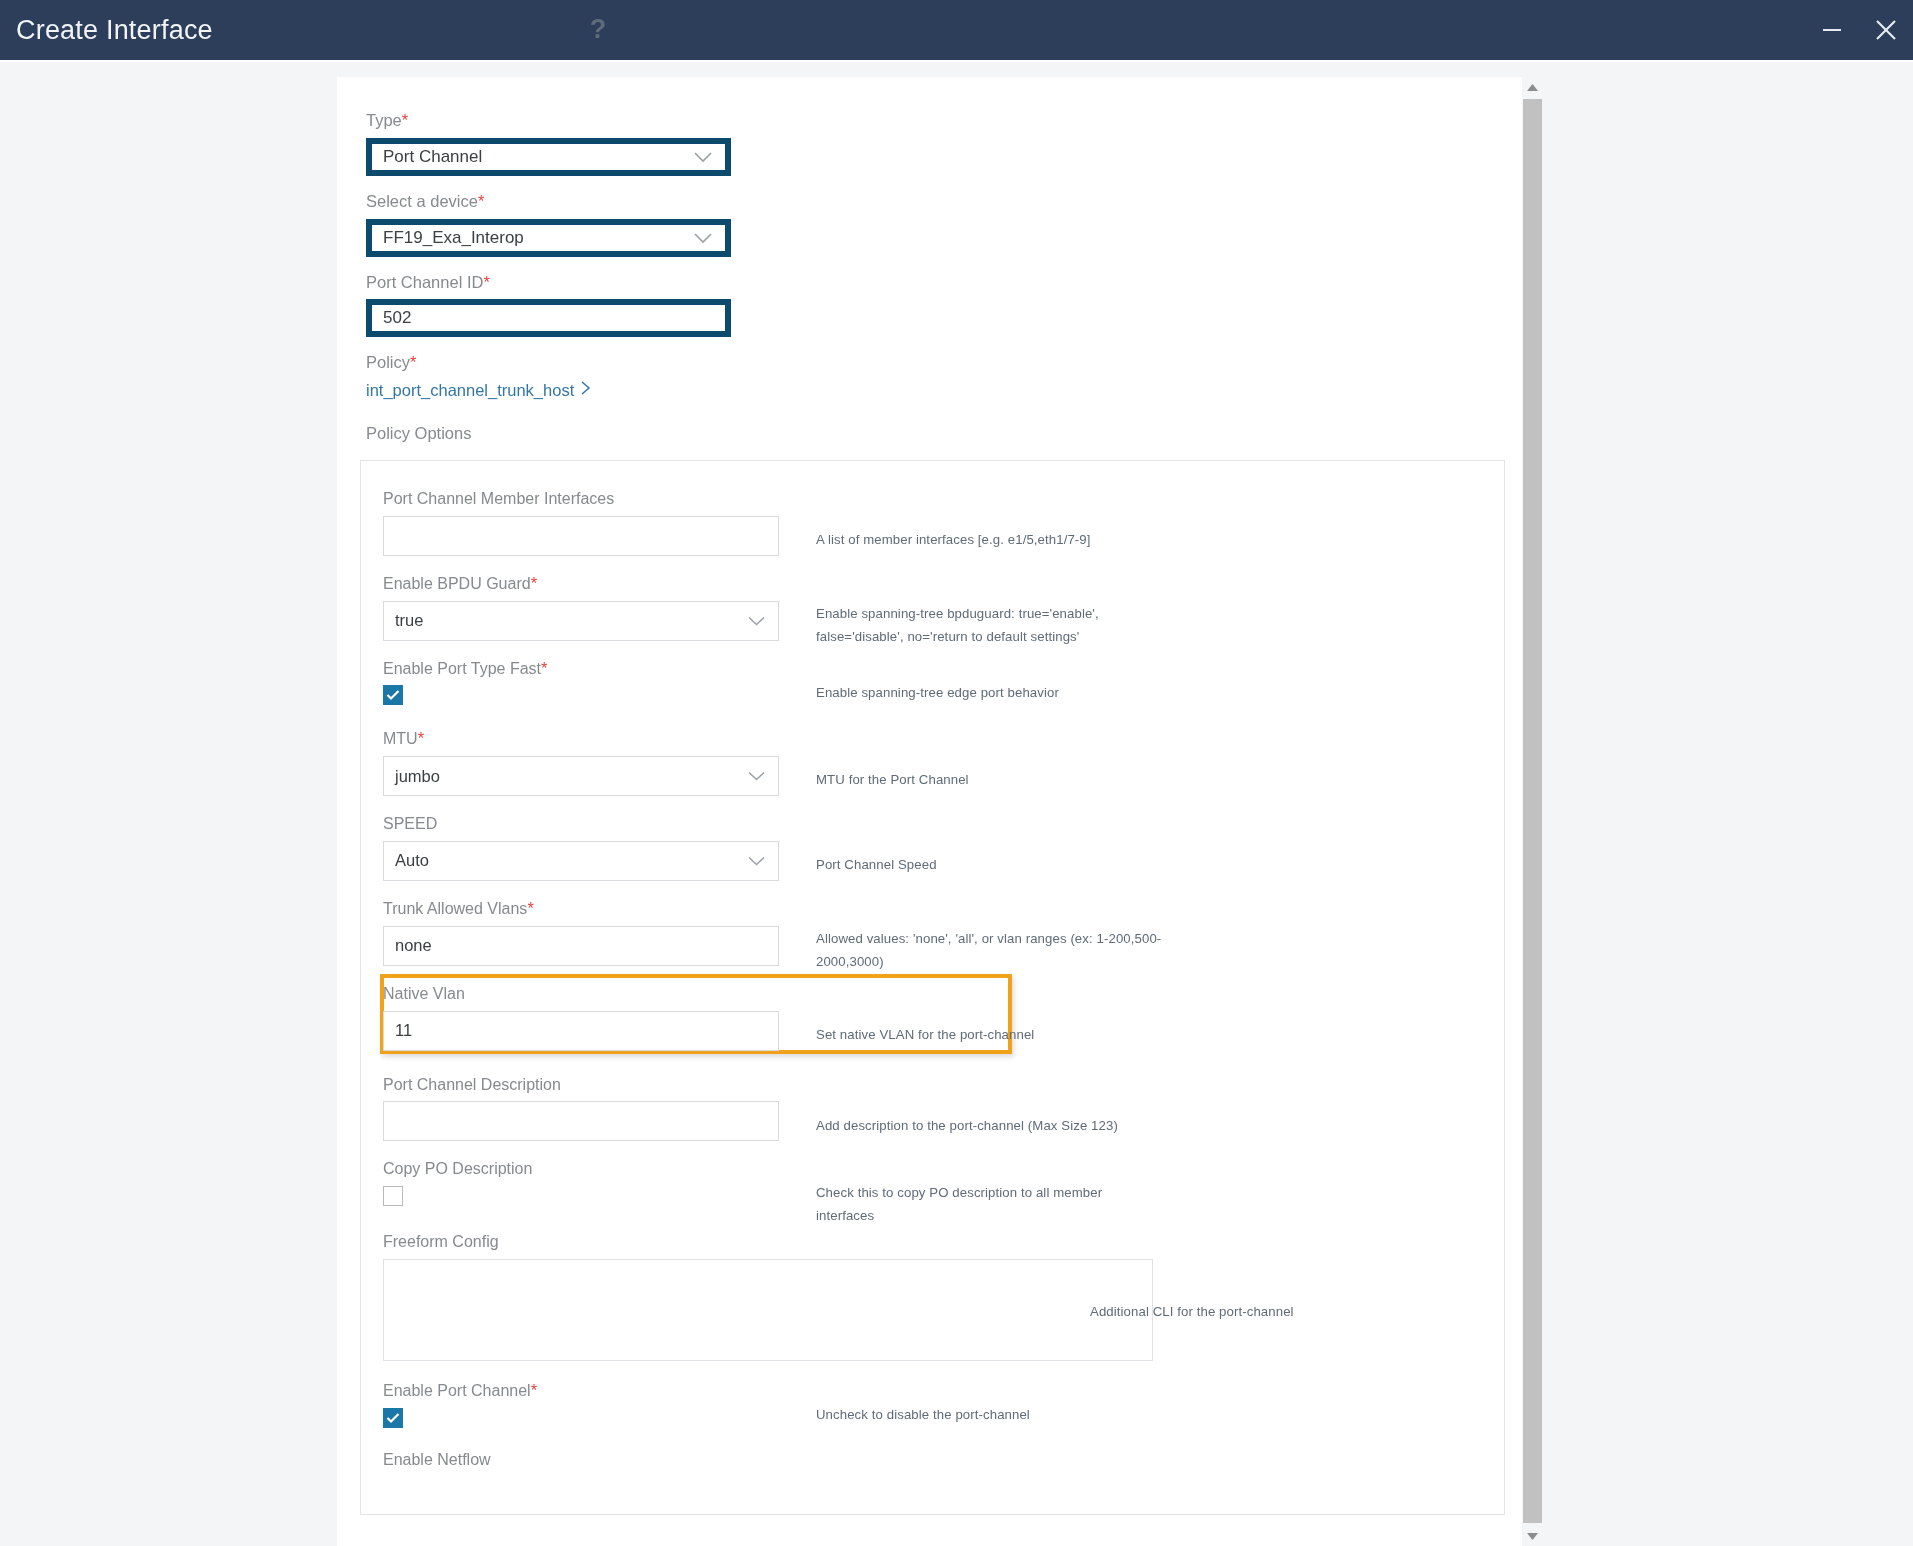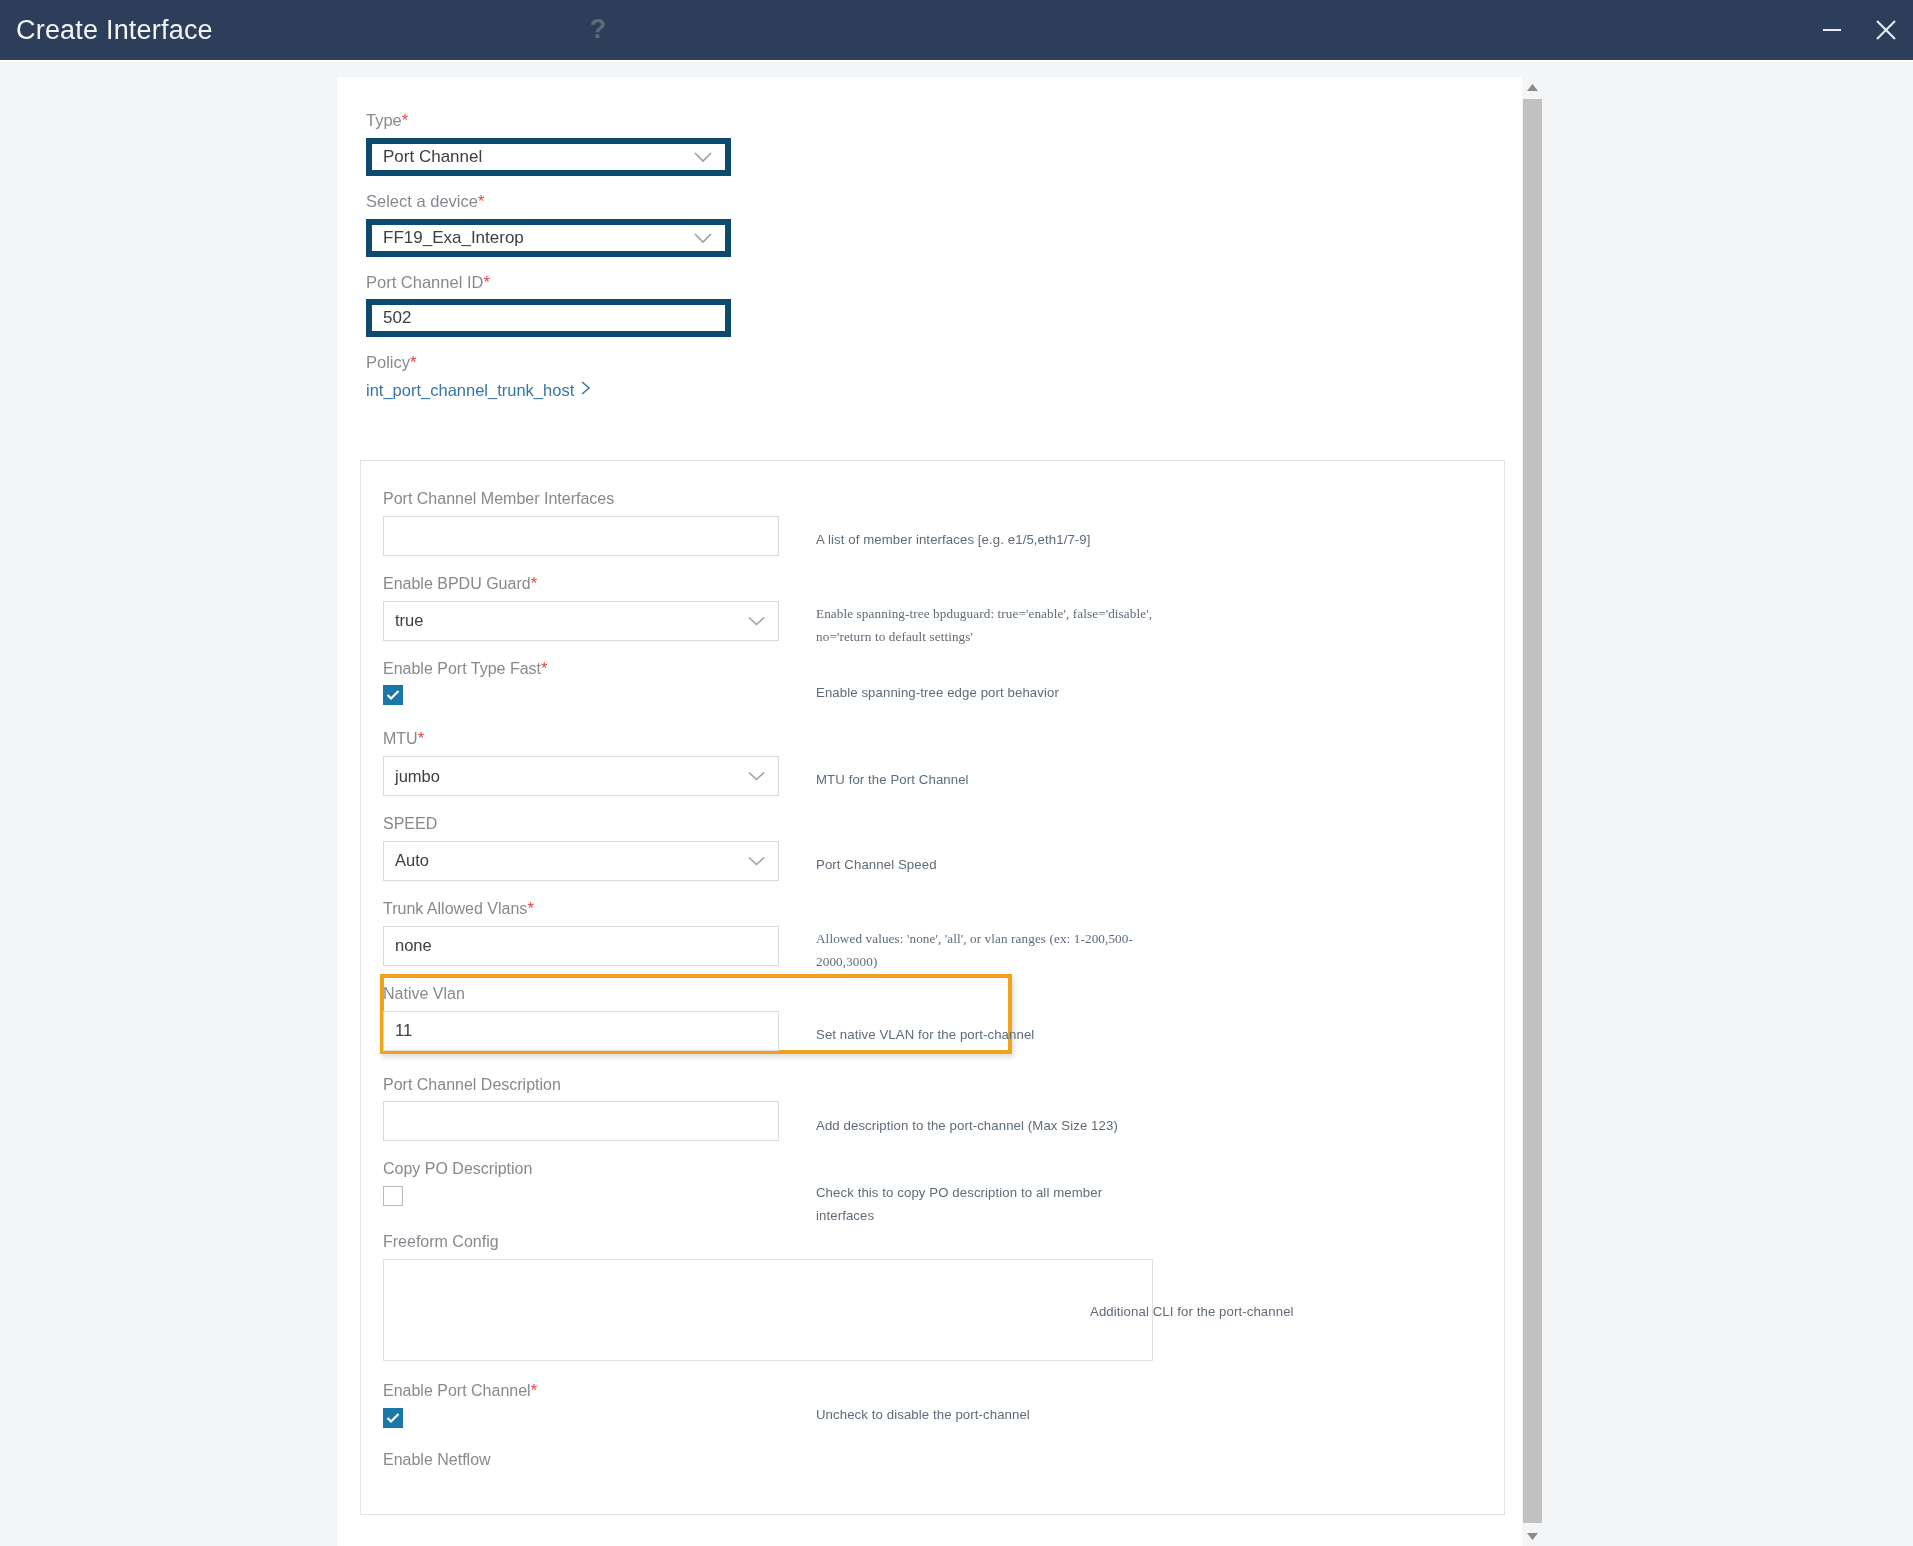--- a/index.html
+++ b/index.html
@@ -159,21 +159,21 @@
 
   .help {
     position: absolute;
     left: 433px;
     font-size: 13.2px;
     color: #5f6b78;
     line-height: 1.75;
     width: 330px;
     letter-spacing: .1px;
   }
-  .help.wide { width: 360px; font-family: Liberation Serif, serif; }
+  .help.wide { width: 360px; }
   .help.far { left: 707px; width: 330px; }
 
   
   .cb {
     width: 20px; height: 20px;
     border: 1px solid #b7babd;
     background: #fff;
     display: inline-flex;
     align-items: center; justify-content: center;
   }
@@ -297,20 +297,21 @@
             <span>Policy</span><span class="req">*</span>
           </div>
           <div class="policy-link">
             <span>int_port_channel_trunk_host</span>
             <span>
               <svg width="11" height="16" viewBox="0 0 11 16">
                   <polyline points="2,2 9,8 2,14" fill="none" stroke="#3377a8" stroke-width="1.5"></polyline>
                 </svg>
             </span>
           </div>
+          <div class="policy-caption">Policy Options</div>
         </div>
 
       </div>
 
       <div class="po-panel">
         <div class="po-inner">
 
           <div class="row">
             <div class="row-label">
               <span>Port Channel Member Interfaces</span><span class="req"></span>

